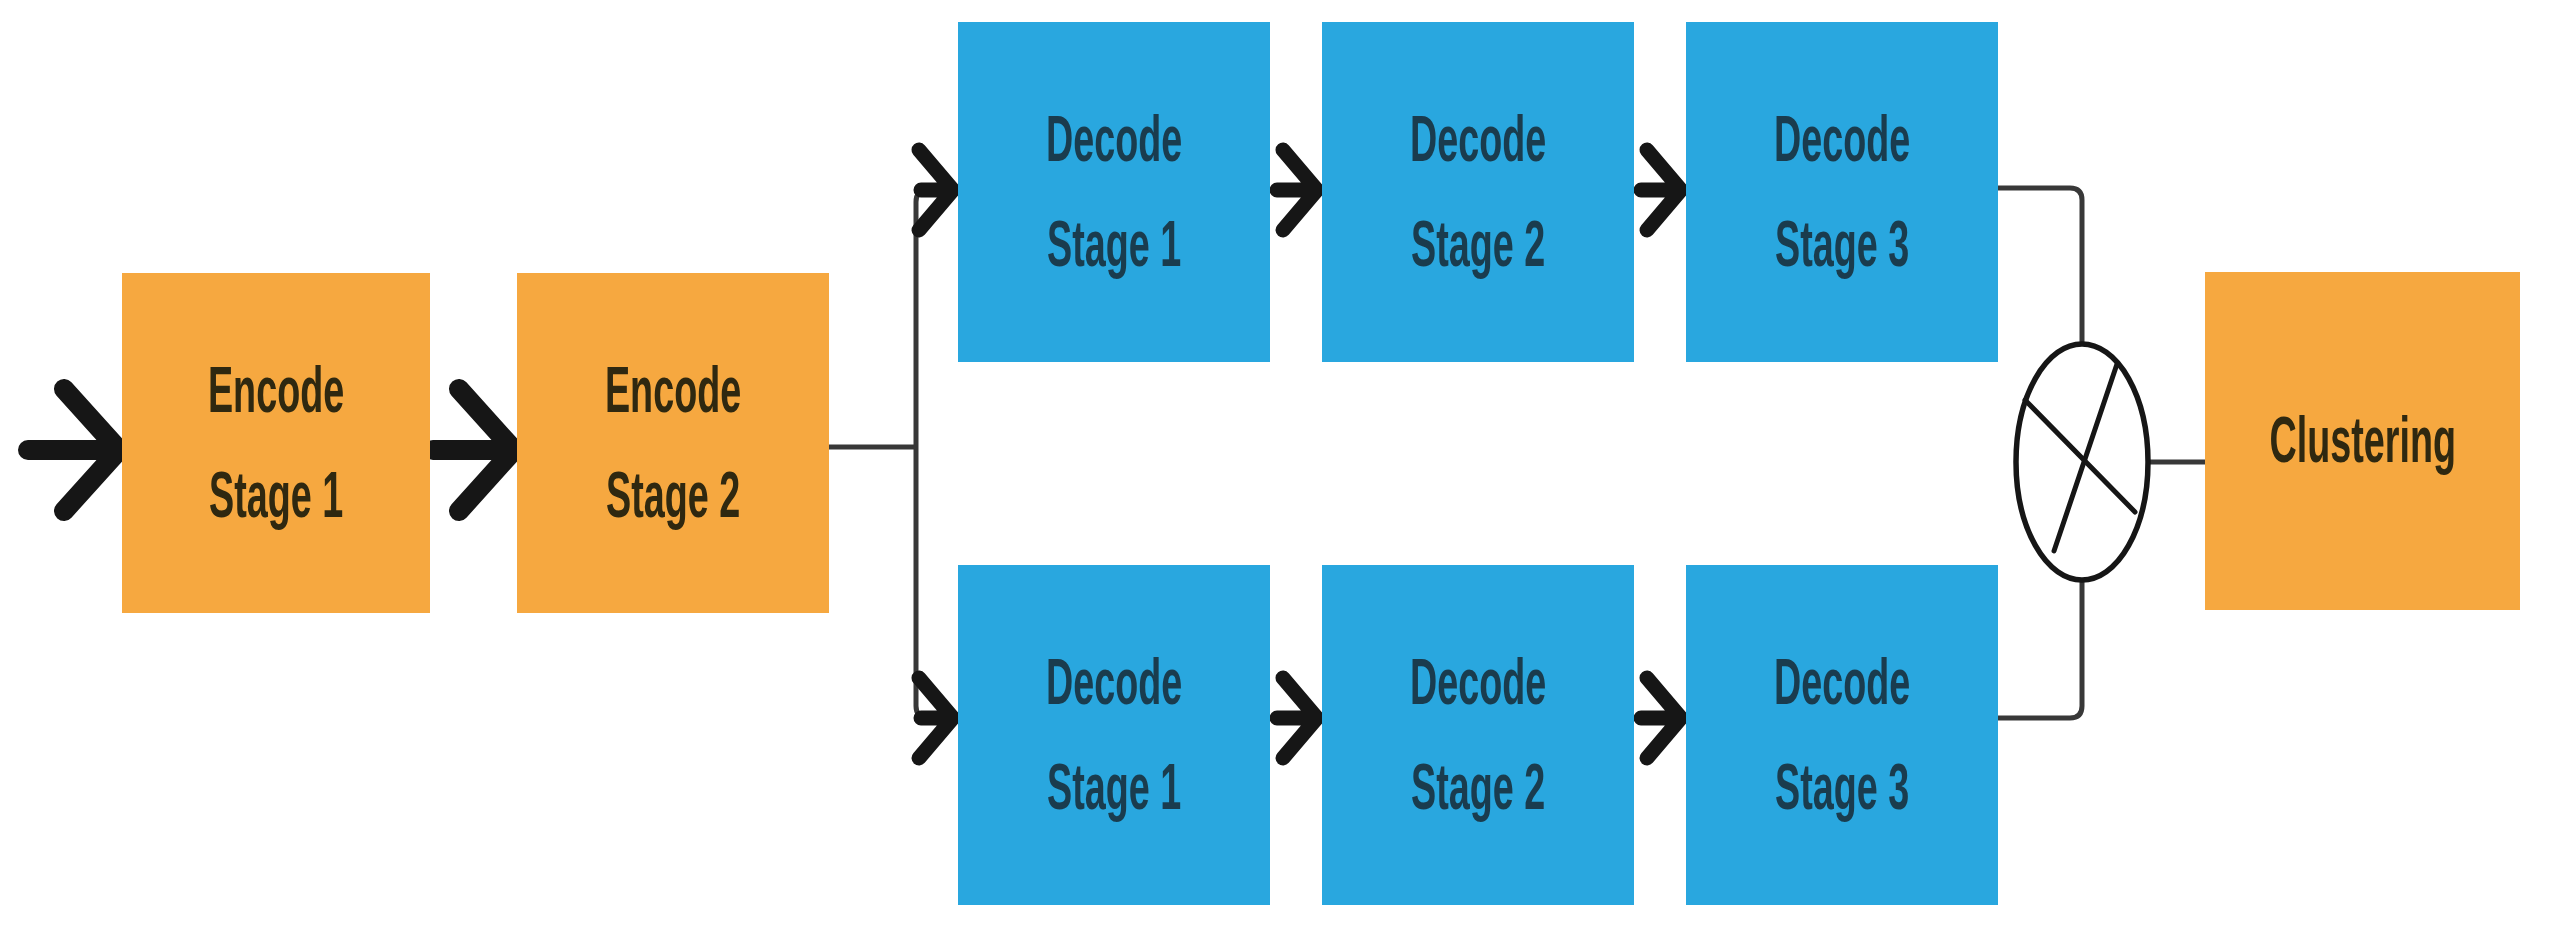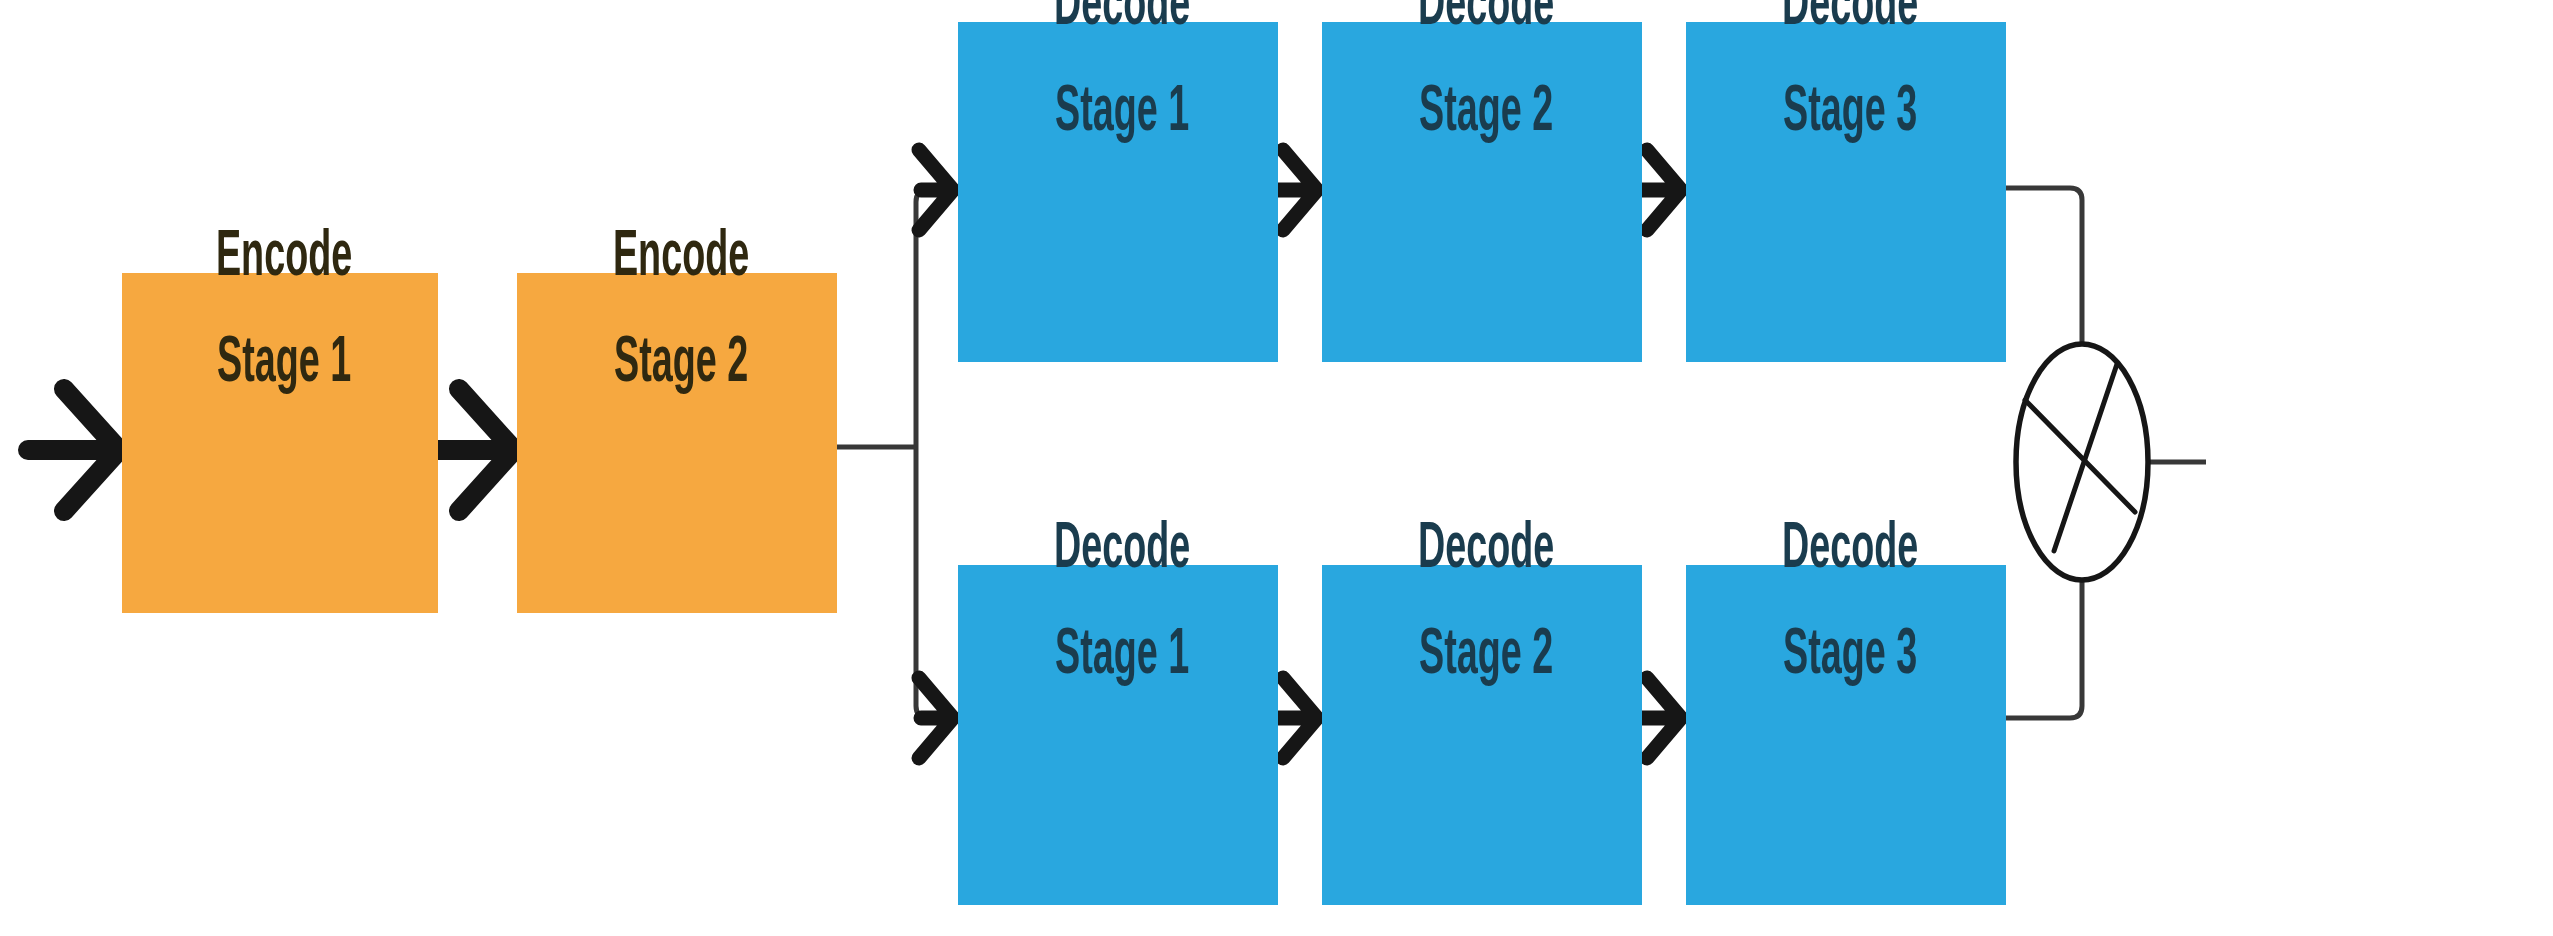--- a/index.html
+++ b/index.html
@@ -48,23 +48,23 @@
   }
   .merge-cross {
     fill: none;
     stroke: var(--arrow, #161616);
     stroke-width: 5;
     stroke-linecap: round;
   }
   .box {
     position: absolute;
     display: flex;
+    align-items: center;
     justify-content: center;
     text-align: center;
-    padding-left: 8px;
   }
   .box.encode { background: var(--encode_fill, #F6A840); }
   .box.decode { background: var(--decode_fill, #29A7DF); }
   .box-label {
     display: block;
     white-space: pre-line;
     font-size: 46px;
     font-weight: bold;
     line-height: 1.6;
     letter-spacing: 0px;
@@ -144,14 +144,17 @@
   </div>
   <div class="box decode" id="box-decode2b">
     <span class="box-label">Decode
 Stage 2</span>
   </div>
   <div class="box decode" id="box-decode3b">
     <span class="box-label">Decode
 Stage 3</span>
   </div>
 
+  <div class="box encode" id="box-clustering">
+    <span class="box-label">Clustering</span>
+  </div>
 
 </div>
 
 </body></html>

